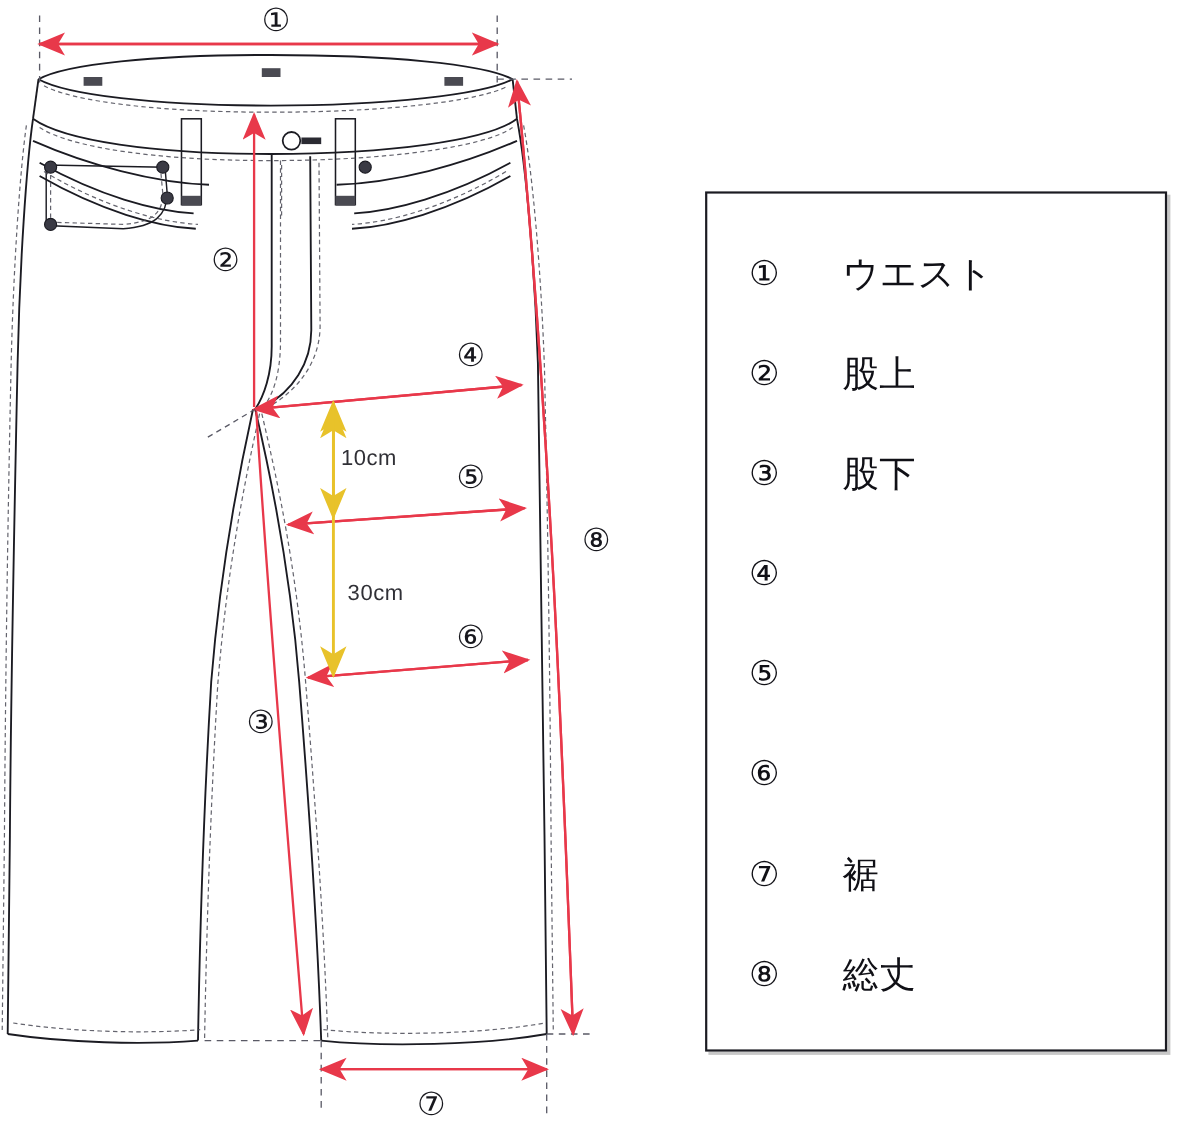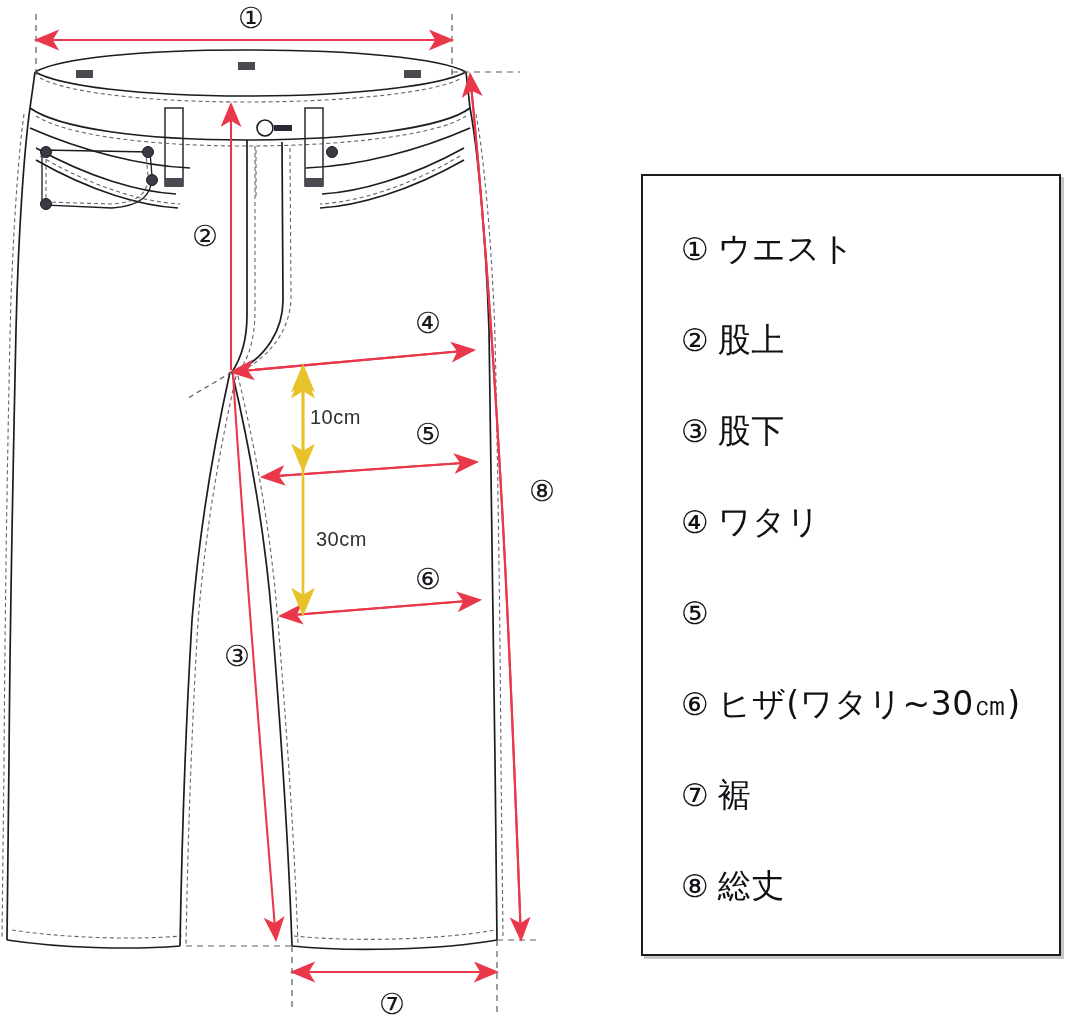--- a/index.html
+++ b/index.html
@@ -55,20 +55,21 @@
     color: #101016;
     line-height: 1;
     margin-right: 9px;
     font-family: "DejaVu Sans", sans-serif;
   }
   .legend-label {
     font-size: 33px;
     color: #101016;
     letter-spacing: 0.5px;
     font-family: "DejaVu Sans", sans-serif;
+    margin-left: 48px;
   }
   
   .callout {
     position: absolute;
     font-size: 29px;
     color: #17171d;
     line-height: 1;
     font-family: "DejaVu Sans", sans-serif;
     user-select: none;
   }
@@ -242,30 +243,28 @@
         <span class="legend-label">股上</span>
       </div>
 
       <div class="legend-row">
         <span class="legend-num">③</span>
         <span class="legend-label">股下</span>
       </div>
 
       <div class="legend-row">
         <span class="legend-num">④</span>
-        <span class="legend-label">ワタリ</span>
       </div>
 
       <div class="legend-row">
         <span class="legend-num">⑤</span>
       </div>
 
       <div class="legend-row">
         <span class="legend-num">⑥</span>
-        <span class="legend-label">ヒザ(ワタリ~30㎝)</span>
       </div>
 
       <div class="legend-row">
         <span class="legend-num">⑦</span>
         <span class="legend-label">裾</span>
       </div>
 
       <div class="legend-row">
         <span class="legend-num">⑧</span>
         <span class="legend-label">総丈</span>

